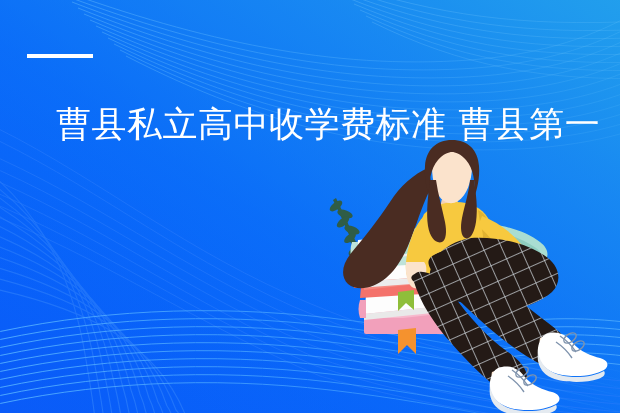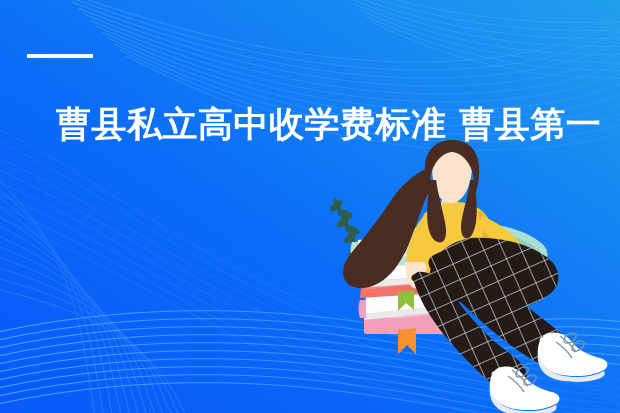--- a/index.html
+++ b/index.html
@@ -35,21 +35,21 @@
   }
 
   .headline {
     position: absolute;
     left: 56px;
     top: 99px;
     z-index: 5;
     margin: 0;
     font-size: 35px;
     line-height: 50px;
-    font-weight: bold;
+    font-weight: normal;
     color: #ffffff;
     letter-spacing: 0.5px;
     white-space: nowrap;
     font-family: "DejaVu Sans", "Liberation Sans", sans-serif;
   }
 </style>
 </head>
 <body>
 
 <div id="banner">

